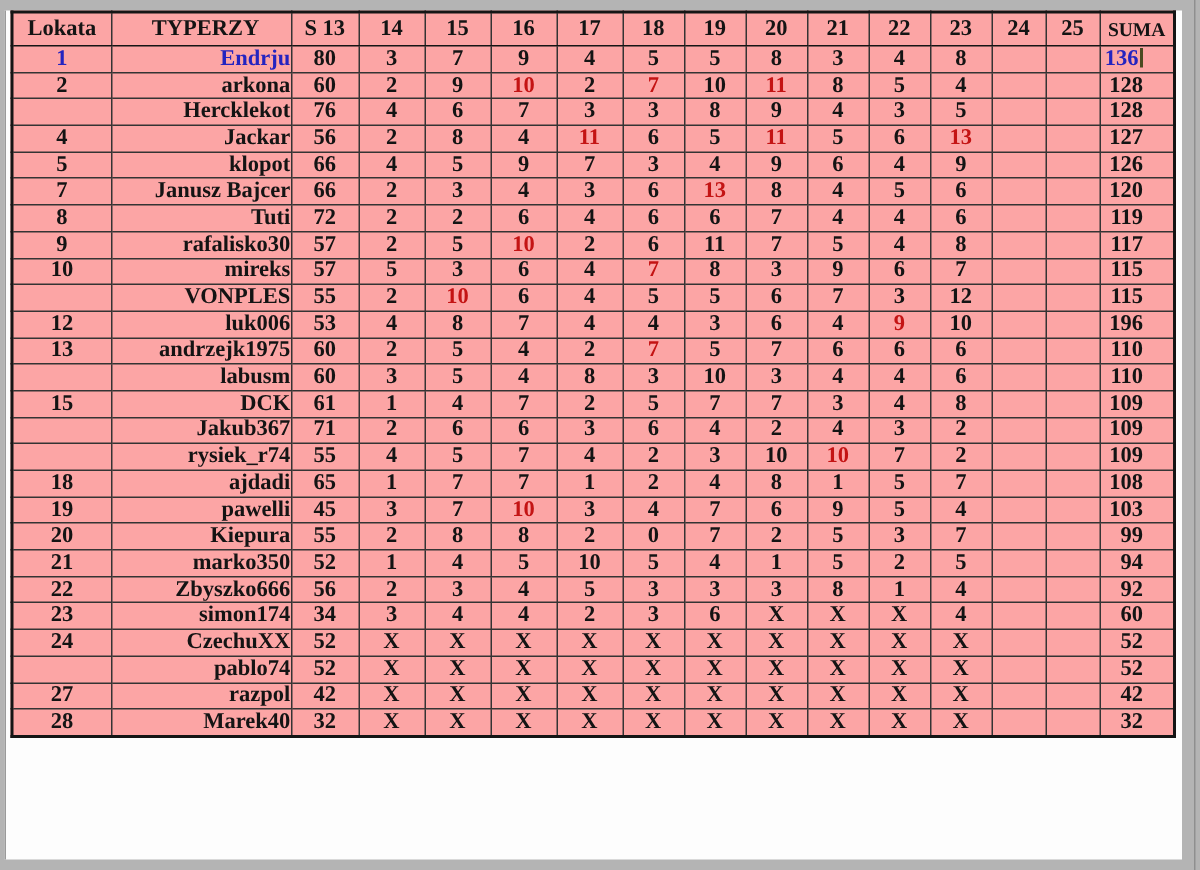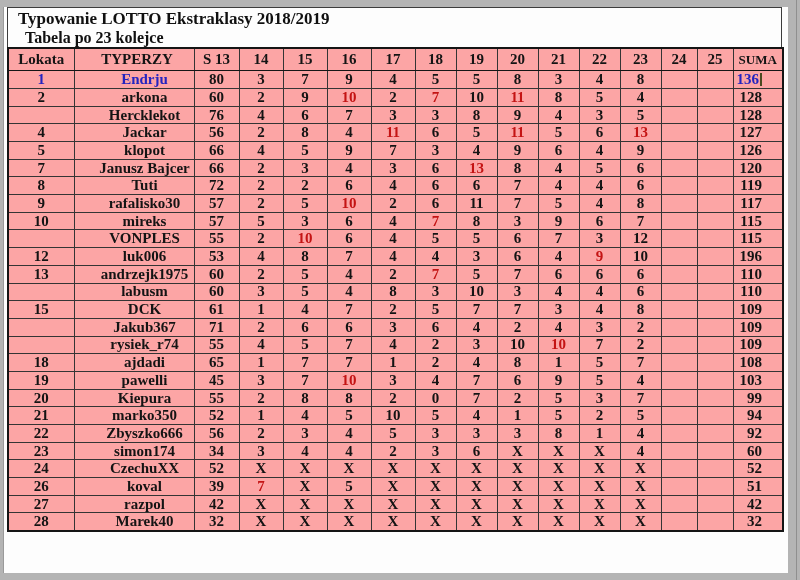--- a/index.html
+++ b/index.html
@@ -26,34 +26,30 @@
     border:2px solid #151515;background:#fca5a5;
   }
   th,td{
     border:1px solid #343434;font-weight:bold;color:#141414;
     text-align:center;padding:0;white-space:nowrap;overflow:hidden;
   }
   thead th{height:21px;font-size:15px;border-bottom:1px solid #151515;}
   thead th.c1{text-align:center;padding-left:6px;}
   thead th.c15{font-size:13px;margin-left:35px;}
   tbody td{height:16.7px;font-size:15px;line-height:1;}
-  td.name{text-align:center;padding-left:21px;}
+  td.name{text-align:right;padding-left:21px;}
   td.suma{text-align:right;padding-right:20px;}
   .red{color:#c41414;}
   .blue{color:#2424c0;}
   .caret{display:inline-block;width:2px;height:13px;background:#4a4a20;margin-left:1px;vertical-align:-2px;}
 </style>
 </head>
 <body>
 
 <div class="sheet">
-  <div class="title-box">
-    <div class="t1">Typowanie LOTTO Ekstraklasy 2018/2019</div>
-    <div class="t2">Tabela po 23 kolejce</div>
-  </div>
   <table>
     <colgroup>
       <col style="width:66px">
         <col style="width:120px">
         <col style="width:45px">
       <col style="width:44px">
         <col style="width:44px">
         <col style="width:44px">
         <col style="width:44px">
       <col style="width:41px">
@@ -495,36 +491,36 @@
           <td>X</td>
           <td>X</td>
           <td>X</td>
           <td>X</td>
           <td>X</td>
           <td></td>
           <td></td>
           <td class="suma">52</td>
         </tr>
         <tr>
-          <td class="rank">26</td>
-          <td class="name">koval</td>
-          <td>39</td>
-          <td class="red">7</td>
-          <td>X</td>
-          <td>5</td>
-          <td>X</td>
-          <td>X</td>
-          <td>X</td>
-          <td>X</td>
-          <td>X</td>
-          <td>X</td>
-          <td>X</td>
-          <td></td>
-          <td></td>
-          <td class="suma">51</td>
+          <td class="rank"></td>
+          <td class="name">pablo74</td>
+          <td>52</td>
+          <td>X</td>
+          <td>X</td>
+          <td>X</td>
+          <td>X</td>
+          <td>X</td>
+          <td>X</td>
+          <td>X</td>
+          <td>X</td>
+          <td>X</td>
+          <td>X</td>
+          <td></td>
+          <td></td>
+          <td class="suma">52</td>
         </tr>
         <tr>
           <td class="rank">27</td>
           <td class="name">razpol</td>
           <td>42</td>
           <td>X</td>
           <td>X</td>
           <td>X</td>
           <td>X</td>
           <td>X</td>

